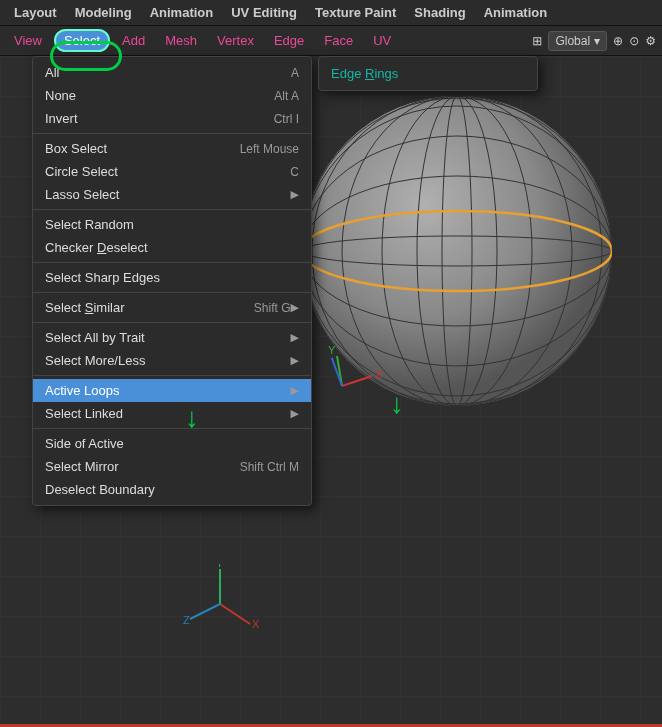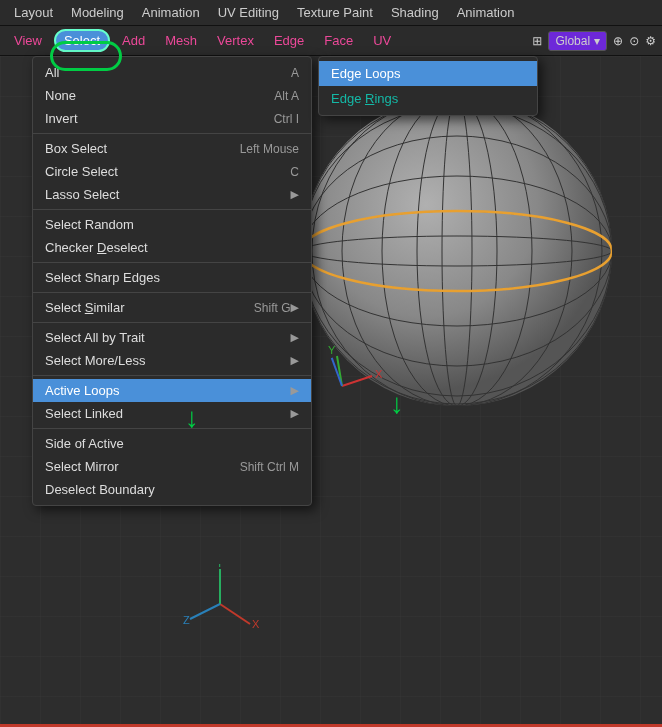--- a/index.html
+++ b/index.html
@@ -23,20 +23,21 @@
       padding: 0 6px;
       gap: 2px;
       border-bottom: 1px solid #111;
     }
     .top-bar-item {
       padding: 2px 8px;
       color: #ccc;
       font-size: 13px;
       cursor: pointer;
       border-radius: 3px;
+      font-weight: bold;
     }
 
     
     .toolbar {
       background: #2b2b2b;
       height: 30px;
       display: flex;
       align-items: center;
       padding: 0 6px;
       gap: 4px;
@@ -57,21 +58,21 @@
     }
     .toolbar-spacer { flex: 1; }
     .toolbar-right {
       display: flex;
       align-items: center;
       gap: 6px;
       color: #ccc;
       font-size: 12px;
     }
     .toolbar-dropdown {
-      background: #6d28d9;
+      background: #404040;
       border: 1px solid #555;
       border-radius: 3px;
       padding: 2px 6px;
       color: #ccc;
       font-size: 12px;
       display: flex;
       align-items: center;
       gap: 4px;
     }
 
@@ -381,23 +382,20 @@
     <span class="shortcut">Shift Ctrl M</span>
   </div>
 
   <div class="menu-item">
     <span>Deselect Boundary</span>
   </div>
 </div>
 
 <div class="sub-menu">
 
-  <div class="sub-menu-item highlighted">
-    <span>Edge Loops</span>
-  </div>
 
   <div class="sub-menu-item">
     <span>Edge <span style="text-decoration:underline">R</span>ings</span>
   </div>
 
 
 </div>
 
 <div class="green-circle" style="top: 41px; left: 50px; width: 72px; height: 30px; border-radius: 15px;"></div>
 

